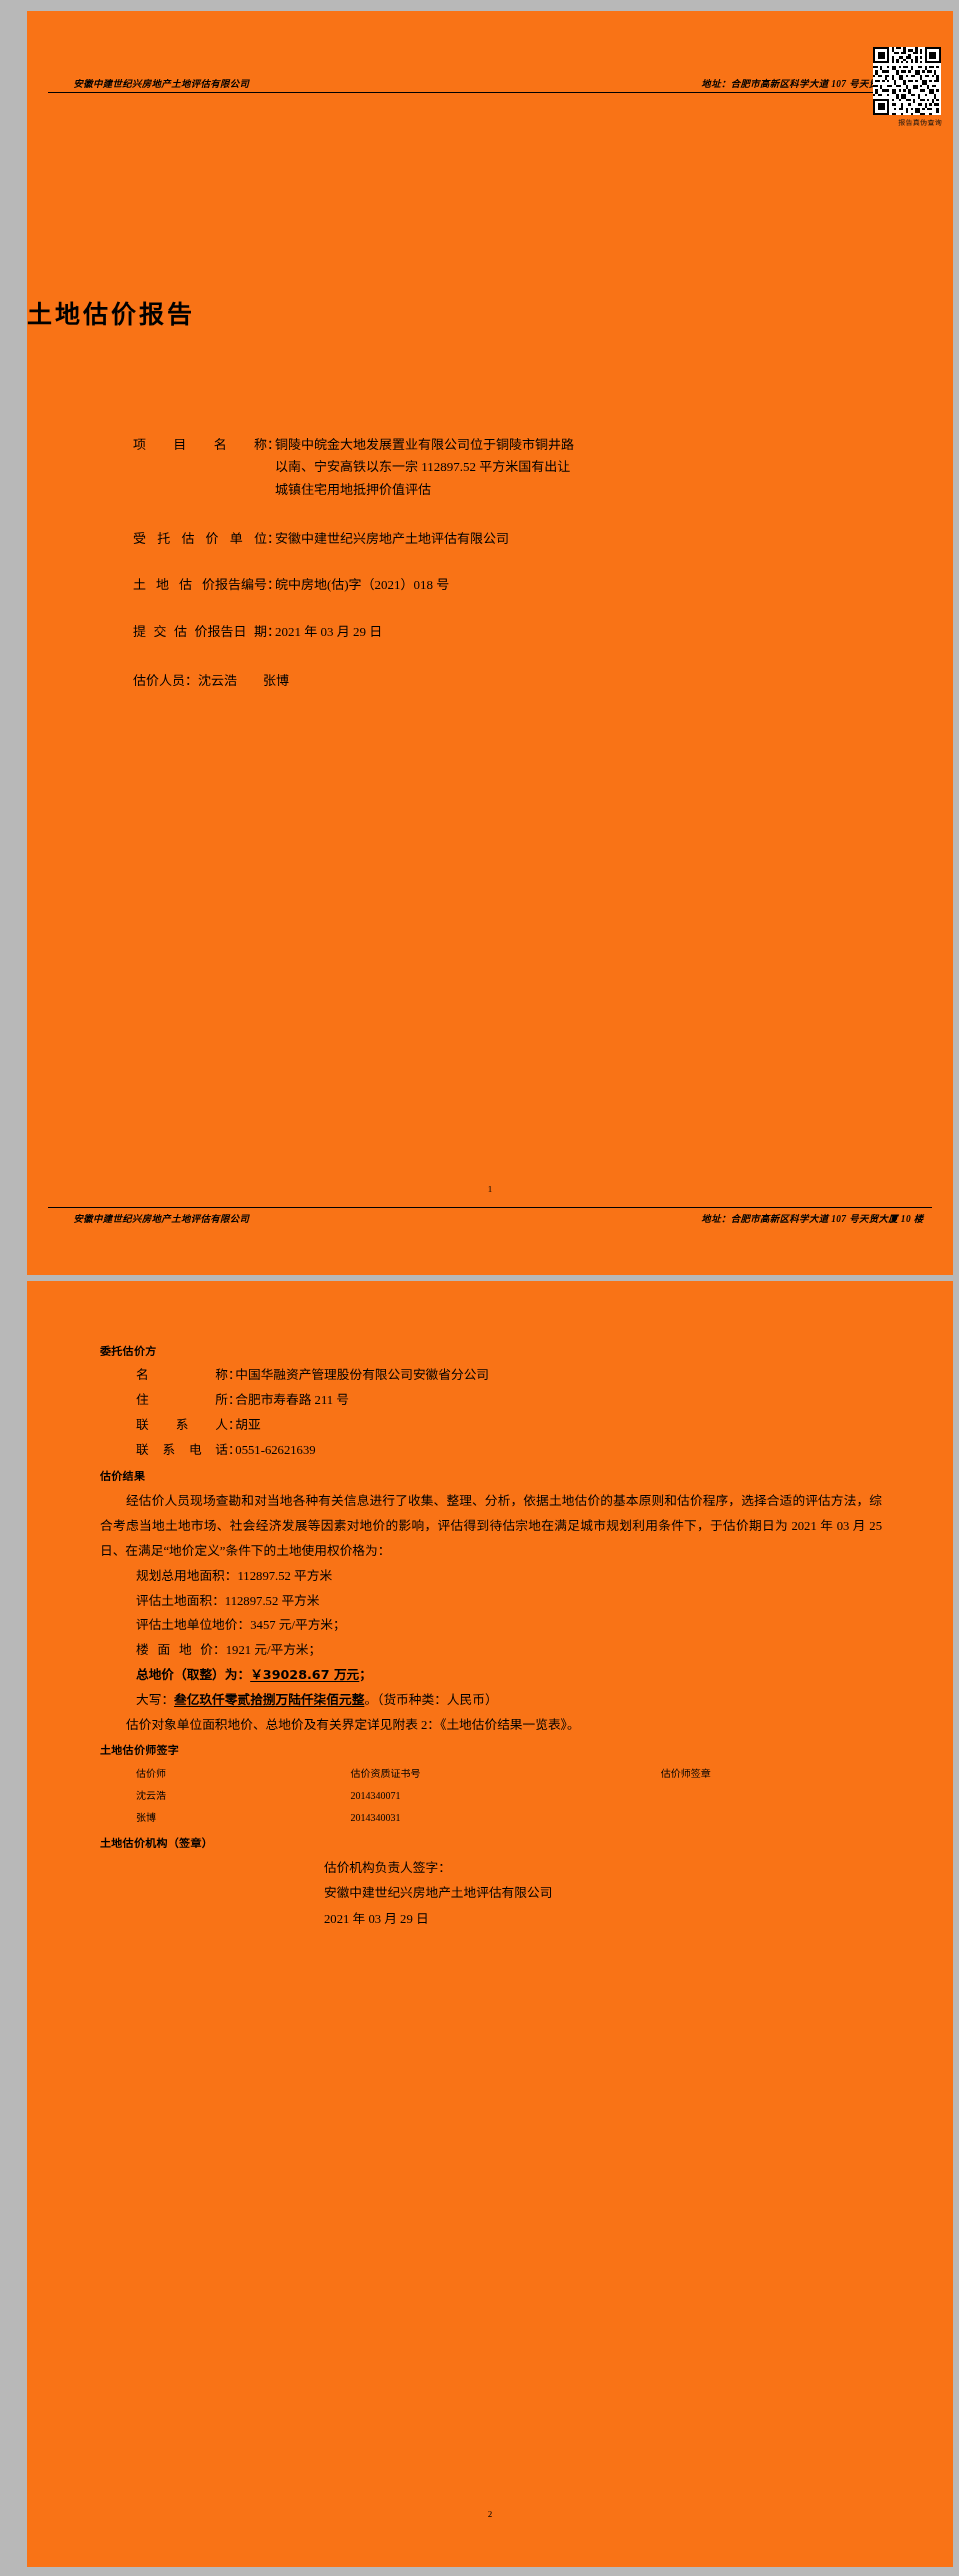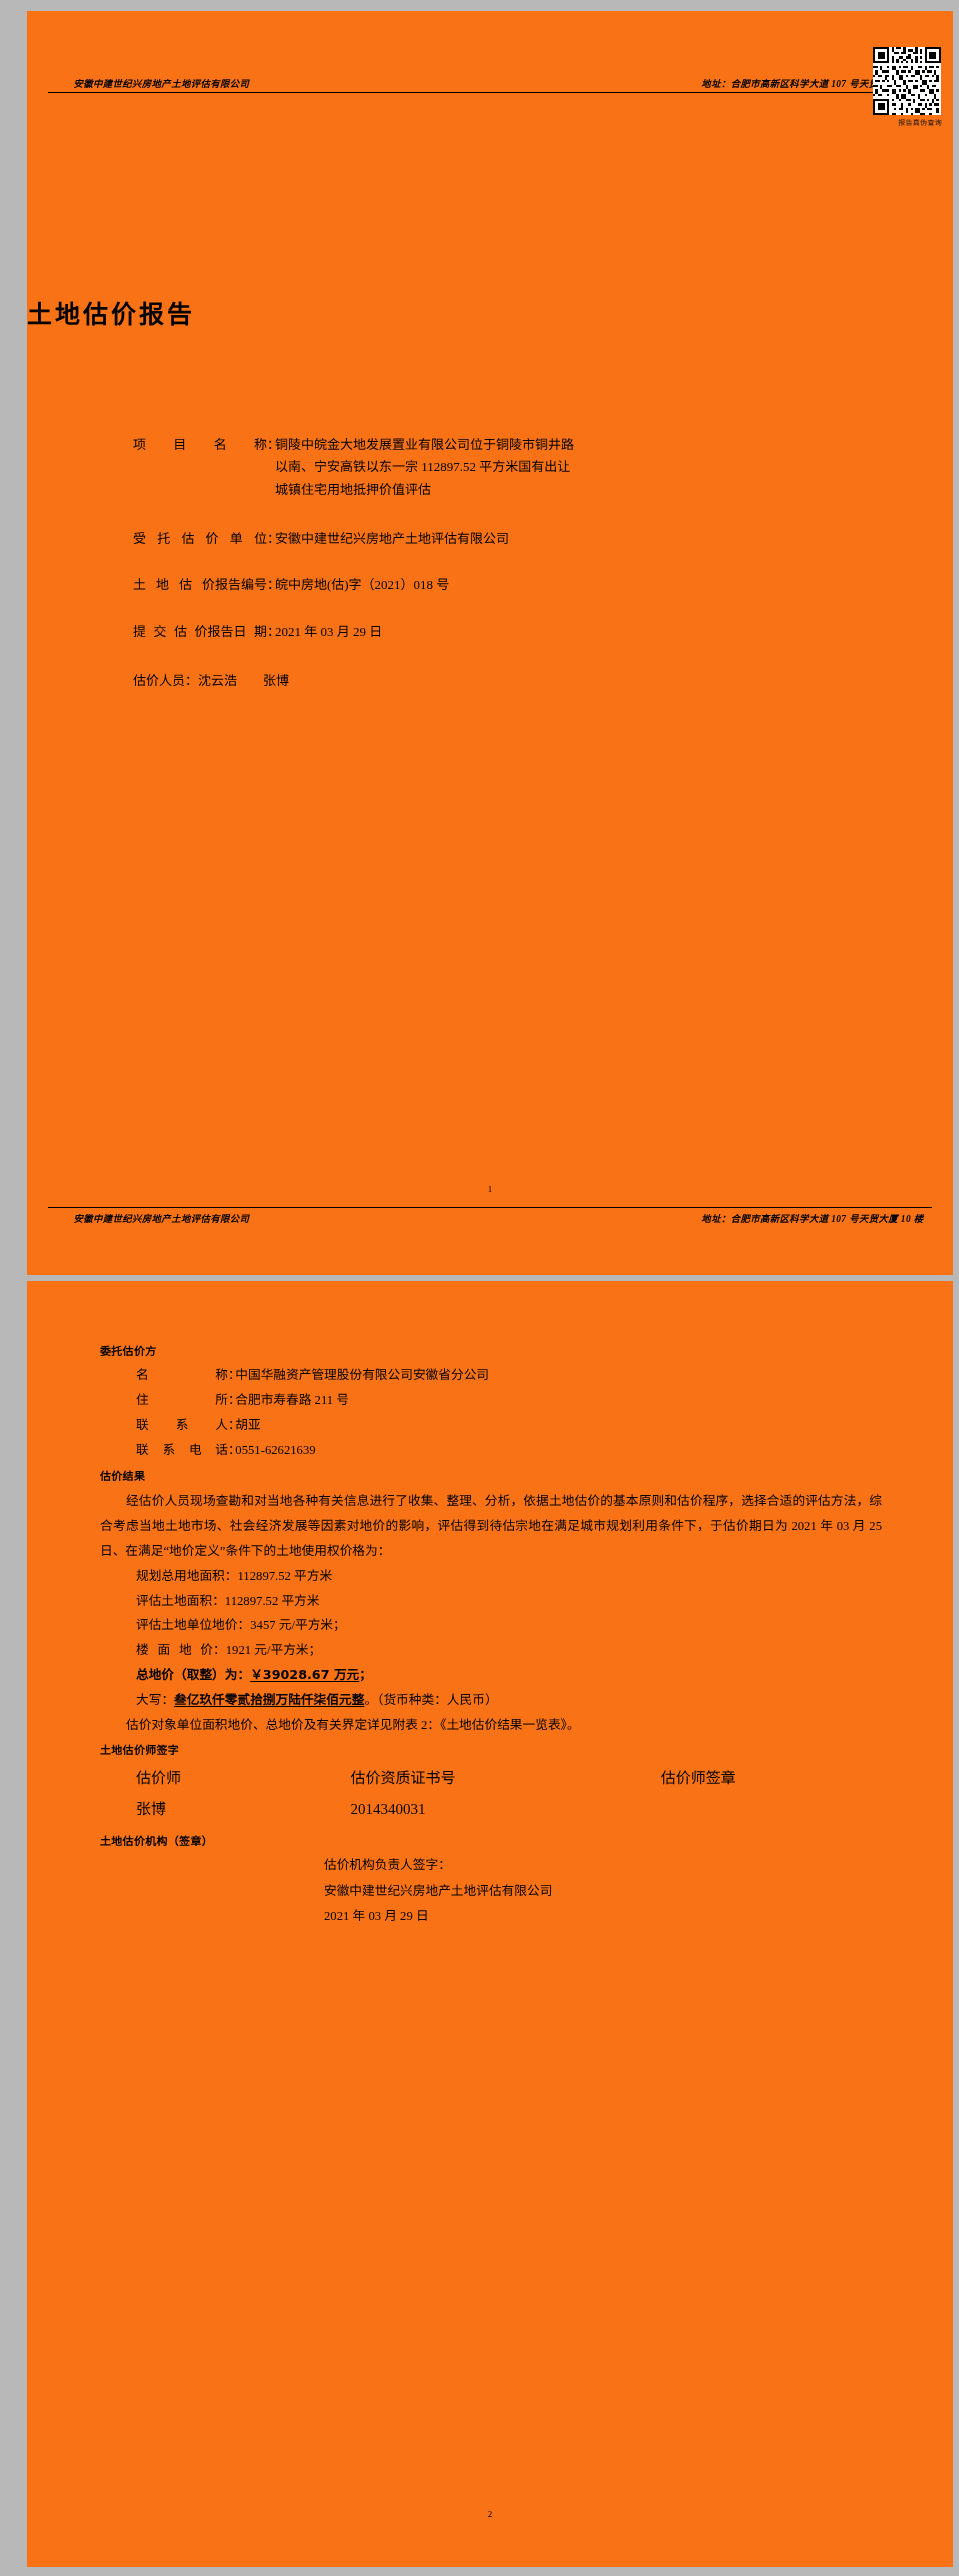--- a/index.html
+++ b/index.html
@@ -200,21 +200,21 @@
     vertical-align: baseline;
   }
   u.plain { text-decoration: underline; text-underline-offset: 1.8px; }
   .bold-sans { font-family: "DejaVu Sans", sans-serif; font-weight: bold; }
 
   
   .sig-table {
     margin-left: 36px;
     width: 100%;
     border-collapse: collapse;
-    font-size: 15px;
+    font-size: 10px;
   }
   .sig-table td {
     padding: 1.2px 0;
     text-align: left;
     white-space: nowrap;
   }
   .sig-c1 { width: 121px; }
   .sig-c2 { width: 175px; }
   .sig-c3 { width: 145px; }
   .sig-name-spread {
@@ -548,20 +548,27 @@
         <thead>
           <tr>
             <td class="sig-c1">估价师</td>
             <td class="sig-c2">估价资质证书号</td>
             <td class="sig-c3">估价师签章</td>
           </tr>
         </thead>
         <tbody>
           <tr>
             <td class="sig-c1">
+              <span class="sig-name-spread">沈云浩</span>
+            </td>
+            <td class="sig-c2">2014340071</td>
+            <td class="sig-c3"></td>
+          </tr>
+          <tr>
+            <td class="sig-c1">
               <span class="sig-name-spread">张博</span>
             </td>
             <td class="sig-c2">2014340031</td>
             <td class="sig-c3"></td>
           </tr>
         </tbody>
       </table>
 
       <div class="sec-head" style="margin-top:4.8px;">土地估价机构（签章）</div>
 

